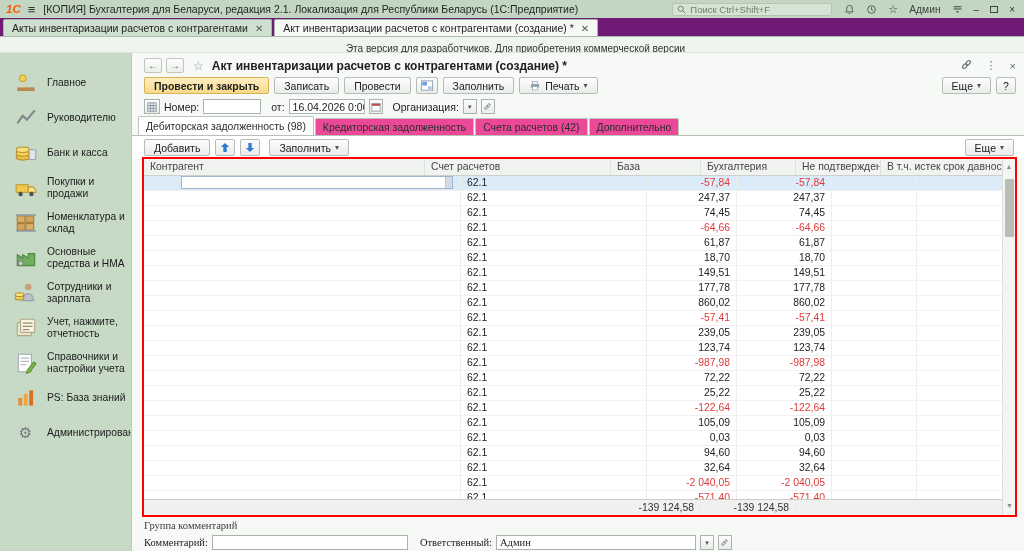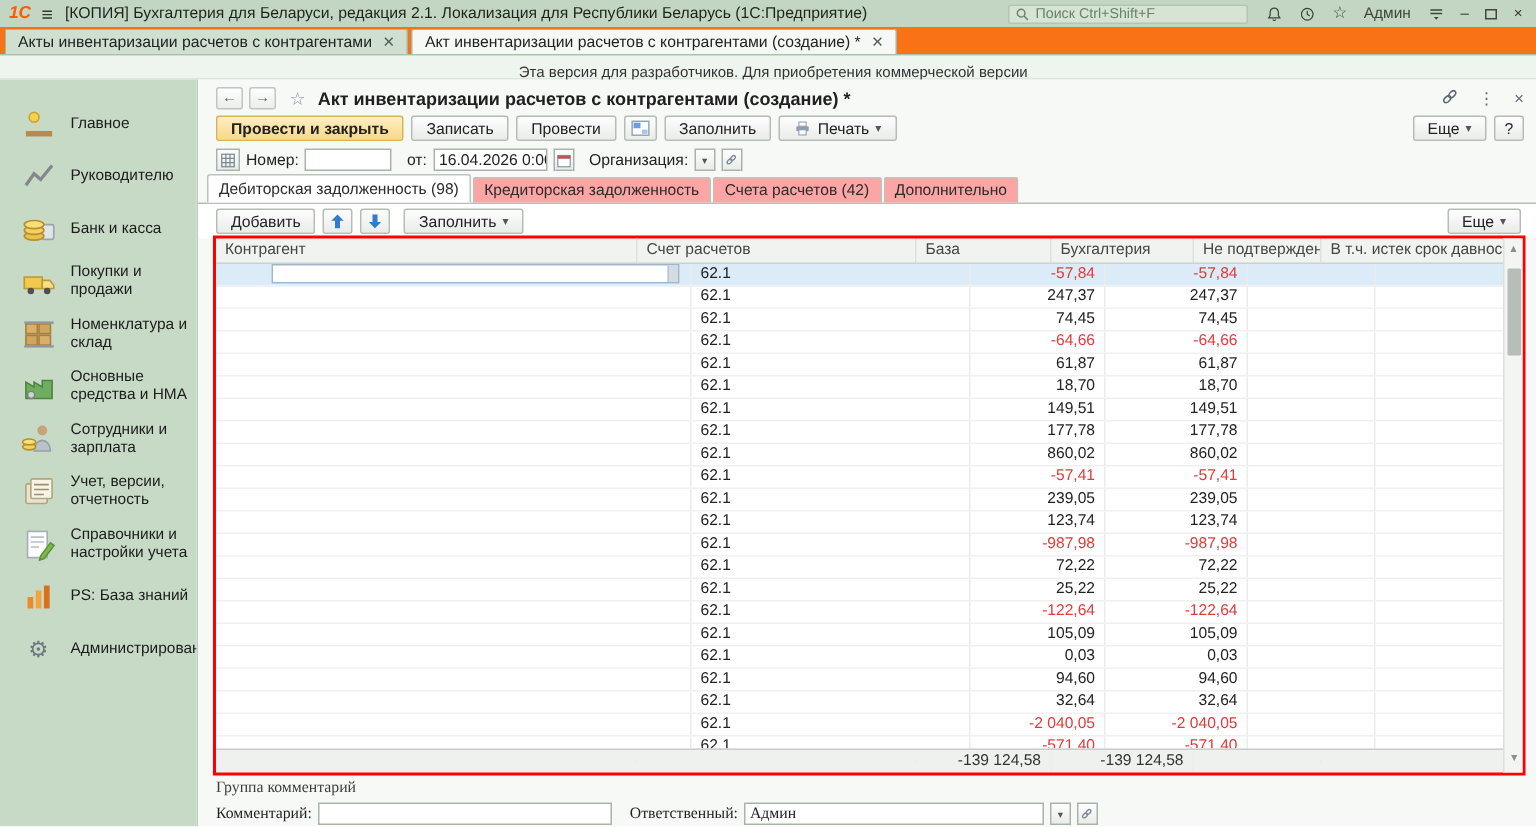--- a/index.html
+++ b/index.html
@@ -13,21 +13,21 @@
   .wtitle { color:#1c241c; white-space:nowrap; }
   .searchbox { margin-left:auto; width:160px; height:13px; background:#d6e4d6; border:1px solid #b2c6b2;
     border-radius:2px; display:flex; align-items:center; gap:4px; padding:0 4px; color:#6d806d; font-size:9.5px; }
   .tb-icons { display:flex; align-items:center; gap:11px; padding:0 9px 0 12px; color:#3c463c; }
   .tb-icons svg { display:block; }
   .glyph { font-size:11px; line-height:1; color:#3c463c; cursor:pointer; }
   .winctl { font-size:10px; color:#333; cursor:pointer; }
   .maxbox { width:8px; height:7px; border:1px solid #444; display:inline-block; }
 
   
-  .tabbar { height:19px; background:#f97316; border-bottom:1px solid #aac0aa; display:flex; align-items:flex-end; padding-left:3px; }
+  .tabbar { height:19px; background:#701a75; border-bottom:1px solid #aac0aa; display:flex; align-items:flex-end; padding-left:3px; }
   .wtab { height:17px; display:flex; align-items:center; gap:7px; padding:0 8px; margin-right:2px;
     font-size:10.5px; background:#cfdfd0; border:1px solid #a3b9a3; border-bottom:none;
     border-radius:2px 2px 0 0; color:#222; cursor:pointer; white-space:nowrap; }
   .wtab.active { background:#f5f8f5; }
   .tab-x { color:#566056; font-size:10px; cursor:pointer; }
 
   
   .warnbar { height:16px; background:#eef4ee; border-bottom:1px solid #dce6dc; display:flex; align-items:center;
     gap:6px; padding-left:7px; font-size:10px; color:#333;flex-direction:column; }
   .warnlink { color:#2f7d5f; text-decoration:underline; cursor:pointer; }
@@ -63,21 +63,21 @@
   
   .f-fields { height:21px; display:flex; align-items:center; padding-left:12px; font-size:10.5px; gap:4px; color:#222; }
   .inp { height:15px; border:1px solid #a9b3a9; background:#fff; font-size:10.5px; padding:0 3px;
     display:flex; align-items:center; white-space:nowrap; overflow:hidden; }
   .minibtn { width:14px; height:15px; border:1px solid #a9b3a9; background:linear-gradient(#fdfdfd,#e9ece9);
     display:flex; align-items:center; justify-content:center; font-size:7px; color:#555; cursor:pointer; }
   .lbl-sp { margin-left:6px; }
 
   
   .f-tabs { height:19px; display:flex; align-items:flex-end; gap:1px; padding-left:6px; border-bottom:1px solid #b8c0b8; }
-  .ftab { height:17px; padding:0 7px; font-size:10.4px; display:flex; align-items:center; background:#fca5a5;
+  .ftab { height:17px; padding:0 7px; font-size:10.4px; display:flex; align-items:center; background:#ec4899;
     border:1px solid #bcc4bc; border-bottom:none; border-radius:2px 2px 0 0; color:#2c2c2c; cursor:pointer; white-space:nowrap; }
   .ftab.active { background:#ffffff; height:19px; font-weight:normal; }
 
   
   .t-toolbar { height:23px; display:flex; align-items:center; padding-left:12px; gap:5px; background:#fff; }
   .arrowbtn { width:20px; padding:0; justify-content:center; }
   .t-toolbar .right { margin-left:auto; padding-right:10px; }
 
   
   .tablewrap { margin-left:12px; width:871px; height:356px; background:#fff; position:relative;
@@ -252,21 +252,21 @@
         <span class="sb-lbl" data-interactable="false">Сотрудники и зарплата</span>
       </div>
       <div class="sb-item" data-interactable="true">
         <span class="sb-icon" data-interactable="false">
           <svg viewBox="0 0 22 22" width="24" height="24">
             <rect x="3" y="6" width="13" height="12" rx="1" fill="#e9e3cf" stroke="#b0a77f"></rect>
             <rect x="6" y="3" width="13" height="12" rx="1" fill="#f7f4e6" stroke="#b0a77f"></rect>
             <path d="M8 6.5h9M8 9.5h9M8 12.5h6" stroke="#9a9170"></path>
           </svg>
         </span>
-        <span class="sb-lbl" data-interactable="false">Учет, версии, отчетность</span>
+        <span class="sb-lbl" data-interactable="false">Учет, нажмите, отчетность</span>
       </div>
       <div class="sb-item" data-interactable="true">
         <span class="sb-icon" data-interactable="false">
           <svg viewBox="0 0 22 22" width="24" height="24">
             <rect x="4" y="3" width="12" height="16" fill="#fdfdfd" stroke="#a7aeb5"></rect>
             <path d="M6 6.5h8M6 9.5h8M6 12.5h5" stroke="#b8bfc6"></path>
             <path d="M12 18l6-8 2.2 1.6-6 8-2.8.9z" fill="#7dba4e" stroke="#5c9437"></path>
           </svg>
         </span>
         <span class="sb-lbl" data-interactable="false">Справочники и настройки учета</span>

